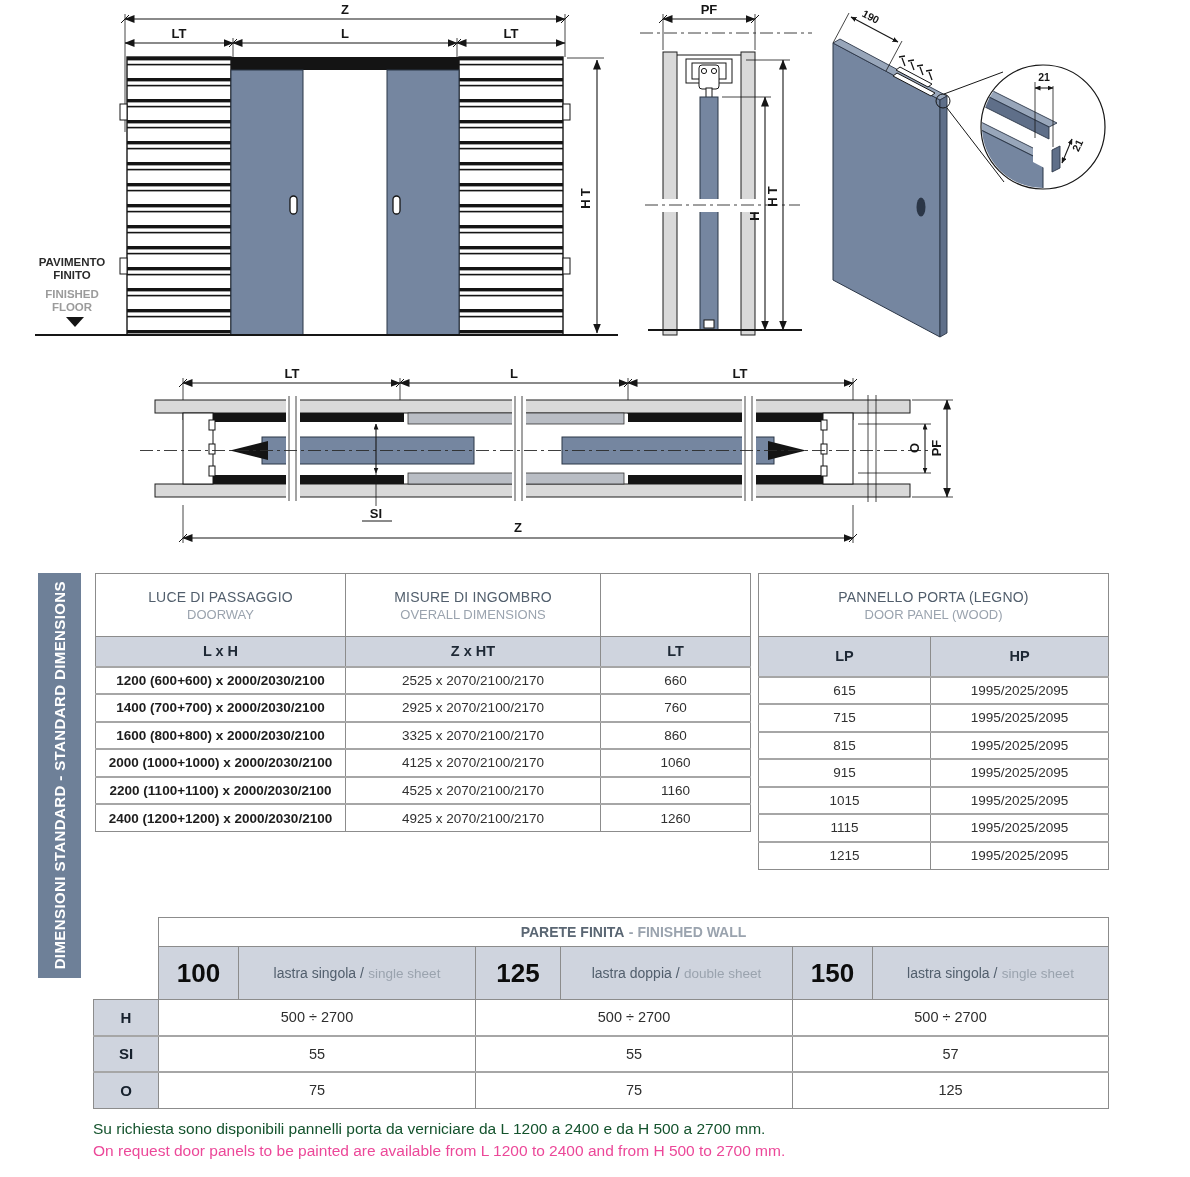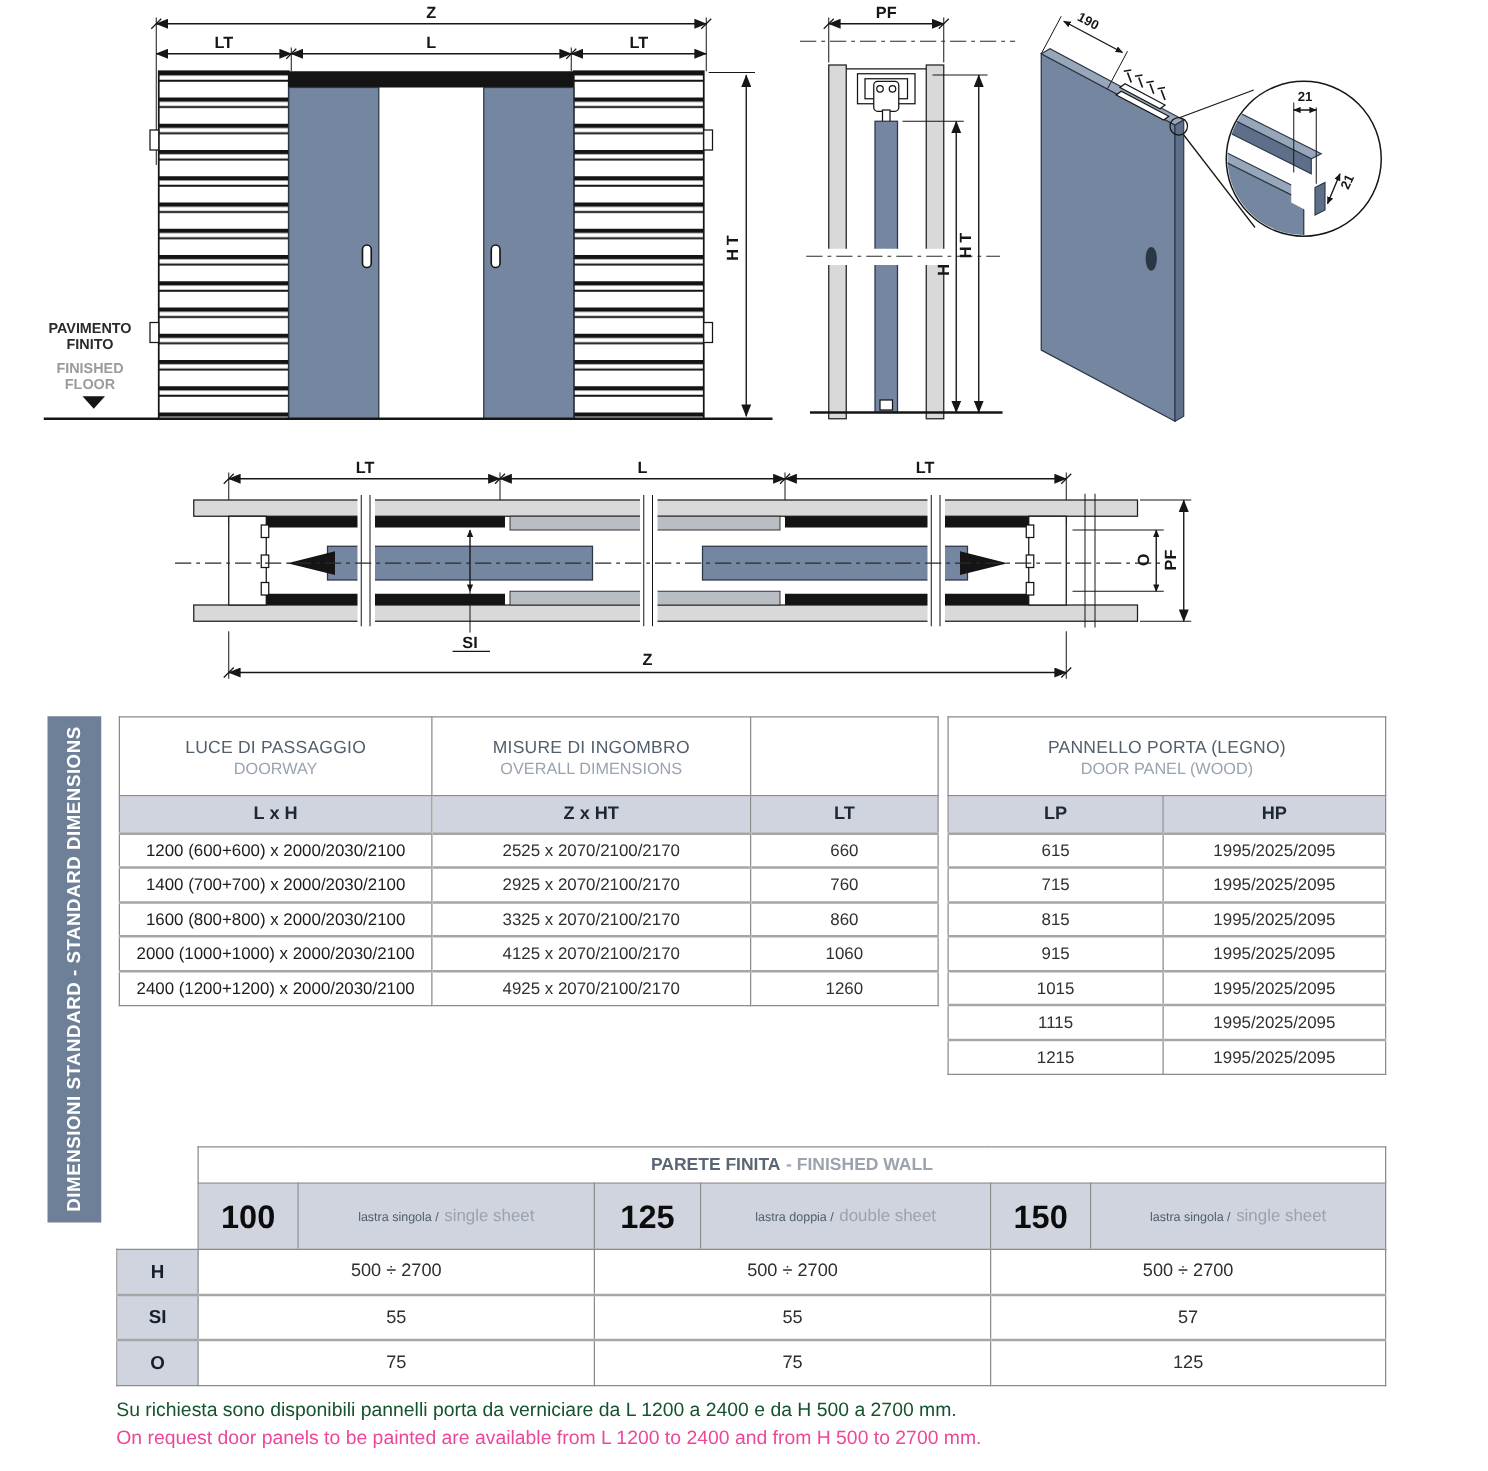--- a/index.html
+++ b/index.html
@@ -35,31 +35,31 @@
   .sidebar{left:38px;top:573px;width:43px;height:405px;background:var(--sidebar_bg,#6e8098);
            display:flex;align-items:center;justify-content:center;}
   .sidebar span{writing-mode:vertical-rl;transform:rotate(180deg);white-space:nowrap;
                 color:#fff;font-weight:bold;font-size:15px;letter-spacing:.4px;}
 
   
   table{border-collapse:collapse;table-layout:fixed;position:absolute;background:#fff;}
   table{border:1.5px solid #666;}
   td,th{border:1px solid #8c8c8c;padding:0;text-align:center;vertical-align:middle;overflow:hidden;}
   .mt tbody td{border-top:2px solid #a6a6a6;font-size:13.5px;color:#303030;}
-  .mt tbody td.b{font-weight:normal;color:#1d1d1d;}
+  .mt tbody td.b{font-weight:bold;color:#1d1d1d;}
   .ghead th{background:#fff;font-weight:normal;}
   .ghead .it{font-size:14px;color:var(--heading,#515e6c);letter-spacing:.2px;}
   .ghead .en{font-size:13px;color:var(--muted,#9aa3ae);margin-top:2px;}
   .sub th{background:var(--band_bg,#cfd4de);font-size:14.5px;font-weight:bold;color:#1e2835;}
   .ptitle{background:#fff;}
   .ptitle .it{font-size:14px;color:#5a6673;font-weight:bold;}
   .ptitle .en{font-size:14px;color:var(--muted,#9aa3ae);font-weight:bold;}
   .band td{background:var(--band_bg,#cfd4de);}
   .band .num{font-size:26px;font-weight:bold;color:#0c0c0c;}
-  .band .it2{font-size:10px;color:var(--heading,#515e6c);}
+  .band .it2{font-size:14px;color:var(--heading,#515e6c);}
   .band .en2{font-size:13.5px;color:var(--muted,#9aa3ae);}
   .wt td{font-size:14.5px;color:#2e2e2e;}
   .wt td.rowlab{background:var(--band_bg,#cfd4de);font-weight:bold;font-size:15px;color:#16202c;}
   .wt tr+tr td{border-top:2px solid #a6a6a6;}
 
   
   .footer{left:93px;top:1118px;line-height:22px;font-size:15.5px;}
   .footer .f1{color:#14532d;}
   .footer .f2{color:#ec4899;}
 </style>
@@ -333,40 +333,45 @@
           <td class="b">1600 (800+800) x 2000/2030/2100</td>
           <td>3325 x 2070/2100/2170</td>
           <td>860</td>
         </tr>
       <tr style="height:27.5px">
           <td class="b">2000 (1000+1000) x 2000/2030/2100</td>
           <td>4125 x 2070/2100/2170</td>
           <td>1060</td>
         </tr>
       <tr style="height:27.5px">
+          <td class="b">2200 (1100+1100) x 2000/2030/2100</td>
+          <td>4525 x 2070/2100/2170</td>
+          <td>1160</td>
+        </tr>
+      <tr style="height:27.5px">
           <td class="b">2400 (1200+1200) x 2000/2030/2100</td>
           <td>4925 x 2070/2100/2170</td>
           <td>1260</td>
         </tr>
     </tbody>
   </table>
 
   <table class="mt" style="left:758px;top:573px;width:350px">
     <colgroup>
         <col style="width:172px">
         <col style="width:178px">
       </colgroup>
     <thead>
       <tr class="ghead" style="height:63px">
         <th colspan="2">
           <div class="it">PANNELLO PORTA (LEGNO)</div>
           <div class="en">DOOR PANEL (WOOD)</div>
         </th>
       </tr>
-      <tr class="sub" style="height:30px">
+      <tr class="sub" style="height:40px">
         <th>LP</th>
         <th>HP</th>
       </tr>
     </thead>
     <tbody>
       <tr style="height:27.5px">
           <td>615</td>
           <td>1995/2025/2095</td>
         </tr>
       <tr style="height:27.5px">

